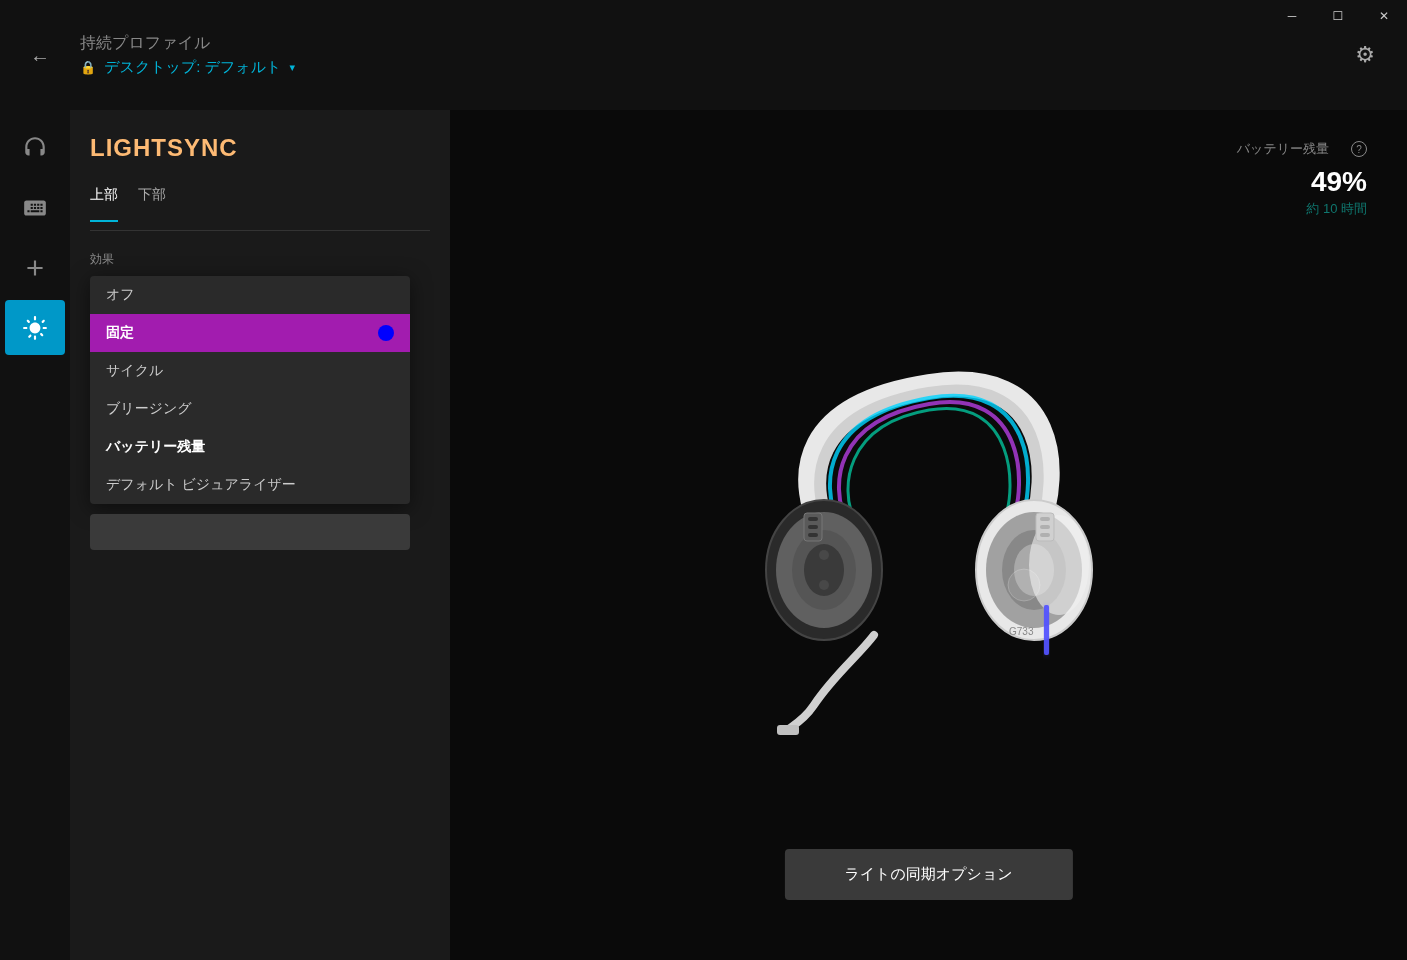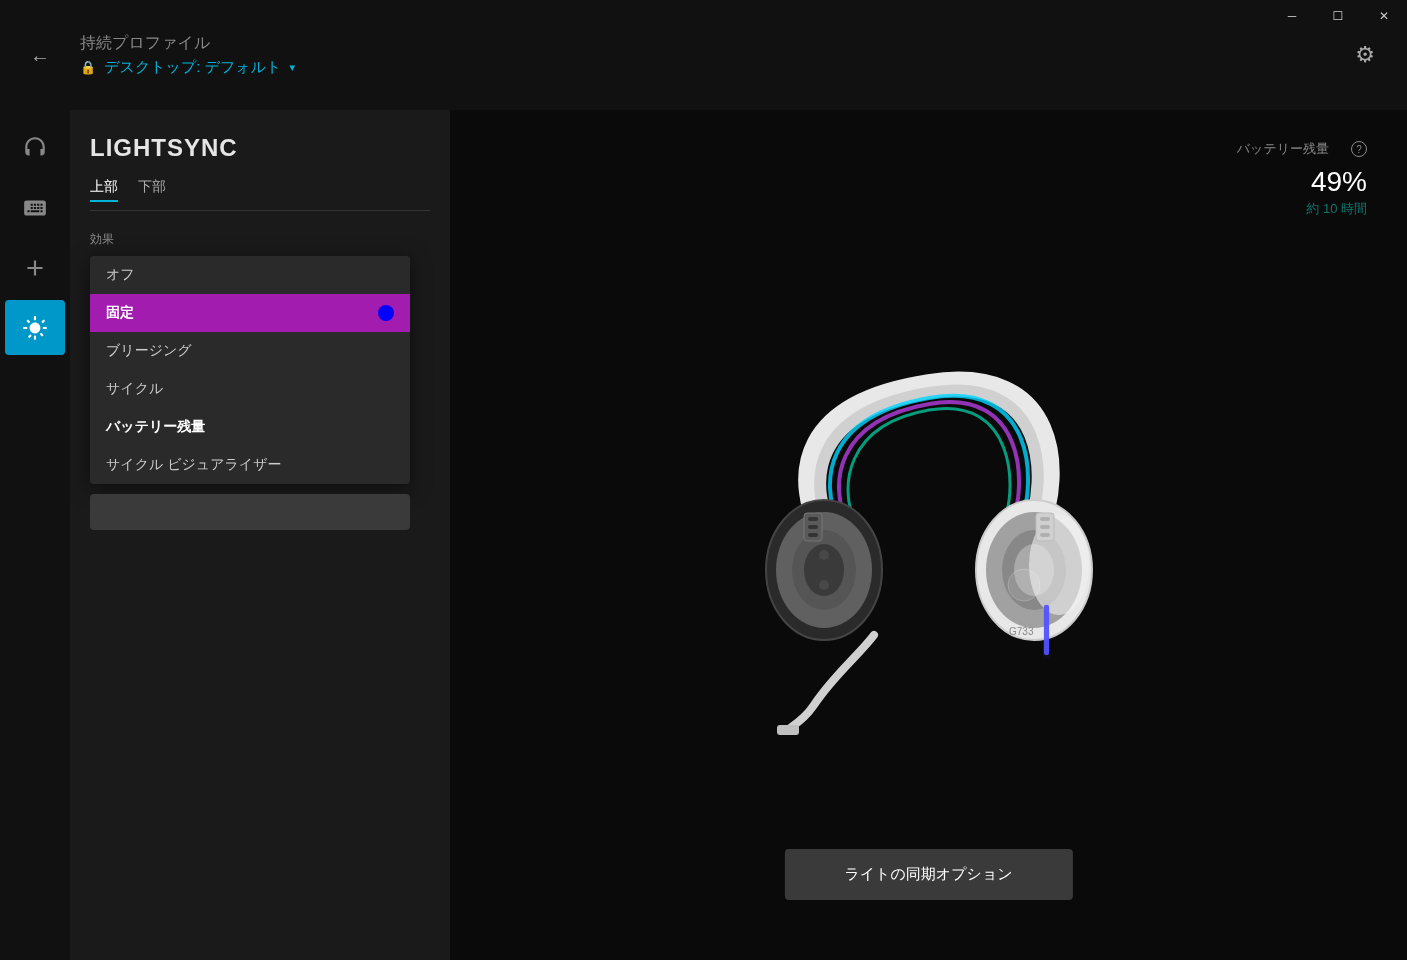--- a/index.html
+++ b/index.html
@@ -136,34 +136,35 @@
       background: #1a1a1a;
       padding: 24px 20px;
       z-index: 30;
       overflow: visible;
     }
     .panel-title {
       font-size: 24px;
       font-weight: 700;
       letter-spacing: 1px;
       margin-bottom: 16px;
-      color: #e5e5e5;
+      color: #fdba74;
     }
     .tabs {
       display: flex;
       gap: 20px;
       margin-bottom: 20px;
       border-bottom: 1px solid #333;
       padding-bottom: 8px;
     }
     .tab {
       font-size: 14px;
       color: #aaa;
       cursor: pointer;
-      padding-bottom: 4px;
+      padding-bottom: 16px;
+      margin-top: 8px;
     }
     .tab.active {
       color: #fff;
       border-bottom: 2px solid #00b4d8;
     }
     .effects-label {
       font-size: 12px;
       color: #888;
       margin-bottom: 8px;
     }
@@ -246,21 +247,21 @@
       border: 1px solid #888;
       display: flex;
       align-items: center;
       justify-content: center;
       font-size: 10px;
       color: #888;
       cursor: pointer;
     }
     .battery-percent {
       font-size: 28px;
-      font-weight: 400;
+      font-weight: 700;
       color: #fff;
       margin-top: 8px;
     }
     .battery-time {
       font-size: 13px;
       color: #0f766e;
       margin-top: 2px;
     }
 
     
@@ -353,24 +354,24 @@
   </div>
   <div class="effects-label">効果</div>
 
   <div class="dropdown">
     <div class="dropdown-list">
       <div class="dropdown-item">オフ</div>
       <div class="dropdown-item selected" style="display:flex; align-items:center; justify-content:space-between;">
         <span>固定</span>
         <div class="color-dot"></div>
       </div>
+      <div class="dropdown-item">サイクル</div>
       <div class="dropdown-item">ブリージング</div>
-      <div class="dropdown-item">サイクル</div>
       <div class="dropdown-item highlighted">バッテリー残量</div>
-      <div class="dropdown-item">サイクル ビジュアライザー</div>
+      <div class="dropdown-item">デフォルト ビジュアライザー</div>
     </div>
     <div class="color-bar"></div>
   </div>
 </div>
 
 <div class="content-area">
 
   <div class="battery-info">
     <div class="battery-label">
       <span>バッテリー残量</span>

